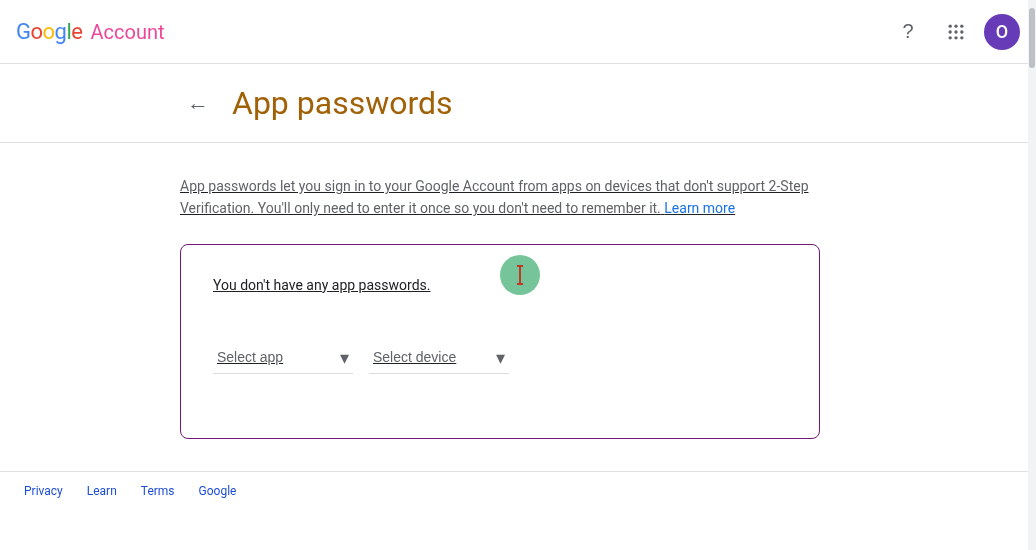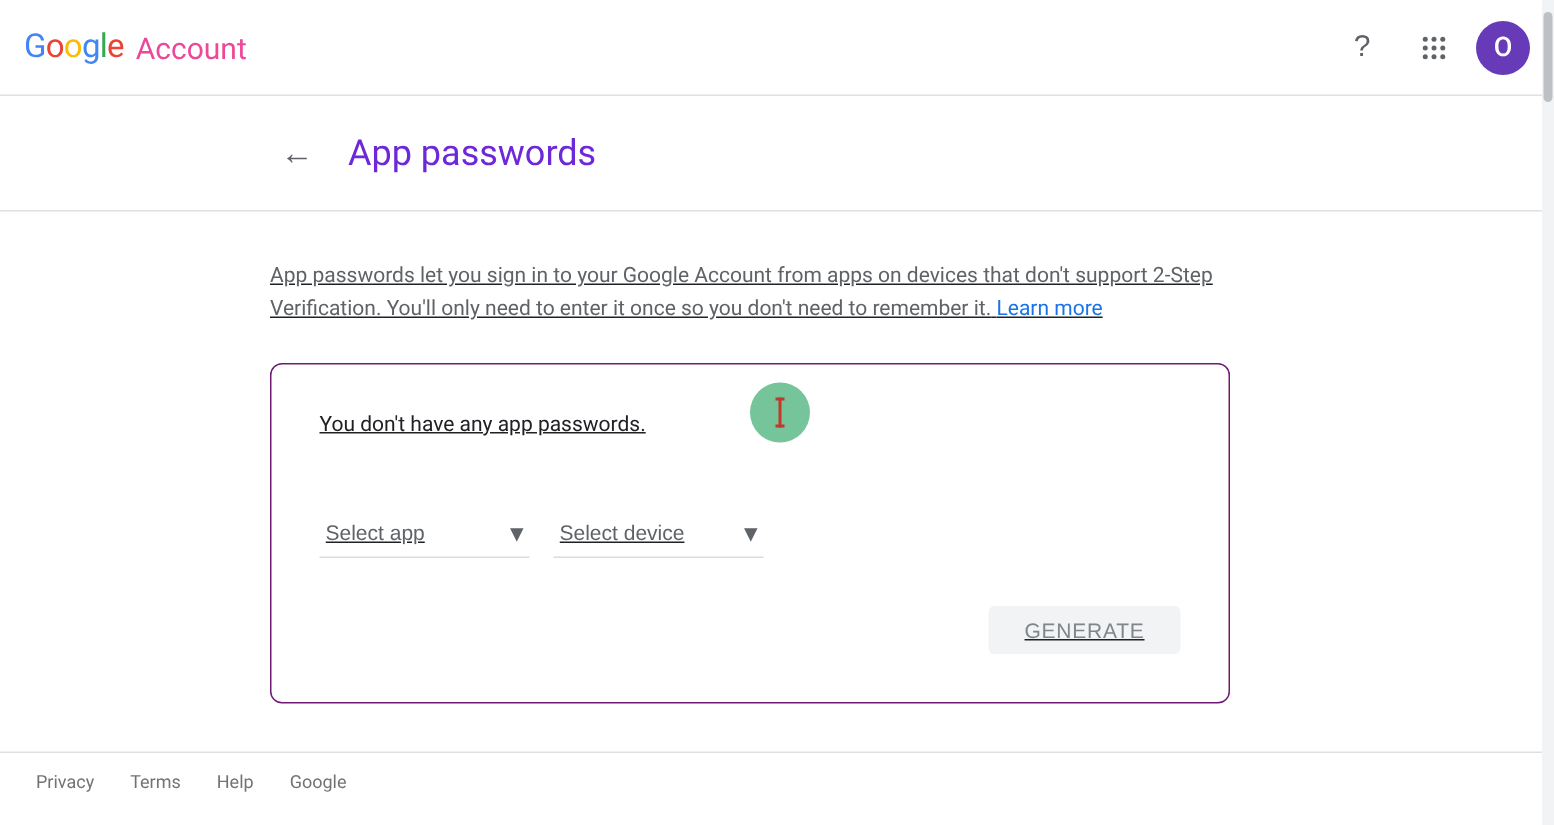--- a/index.html
+++ b/index.html
@@ -93,23 +93,23 @@
       color: #5f6368;
       font-size: 22px;
       display: flex;
       align-items: center;
       justify-content: center;
       width: 36px;
       height: 36px;
       border-radius: 50%;
     }
     .page-title {
-      font-size: 24px;
+      font-size: 32px;
       font-weight: 400;
-      color: #6d28d9;
+      color: #a16207;
     }
 
     .content-area {
       padding: 32px 180px;
       text-decoration: underline;
     }
 
     .description {
       font-size: 14px;
       color: #5f6368;
@@ -228,21 +228,21 @@
     .footer {
       border-top: 1px solid #e0e0e0;
       padding: 12px 24px;
       display: flex;
       gap: 24px;
       flex-shrink: 0;
       background: #fff;
     }
     .footer-link {
       font-size: 12px;
-      color: #737373;
+      color: #1d4ed8;
       text-decoration: none;
       cursor: pointer;
     }
 
     
     .scroll-indicator {
       position: absolute;
       right: 0;
       top: 0;
       width: 8px;
@@ -329,29 +329,26 @@
           <span class="dropdown-arrow">▾</span>
         </div>
         <div class="dropdown-wrapper">
           <select class="dropdown-select">
             <option>Select device</option>
           </select>
           <span class="dropdown-arrow">▾</span>
         </div>
       </div>
 
-      <div class="generate-row">
-        <button class="generate-btn">GENERATE</button>
-      </div>
     </div>
   </div>
 
   <div class="cursor-overlay">
     <div class="cursor-line"></div>
   </div>
 
   <div class="footer">
     <a class="footer-link">Privacy</a>
+    <a class="footer-link">Learn</a>
     <a class="footer-link">Terms</a>
-    <a class="footer-link">Help</a>
     <a class="footer-link">Google</a>
   </div>
 </div>
 
 </body></html>

